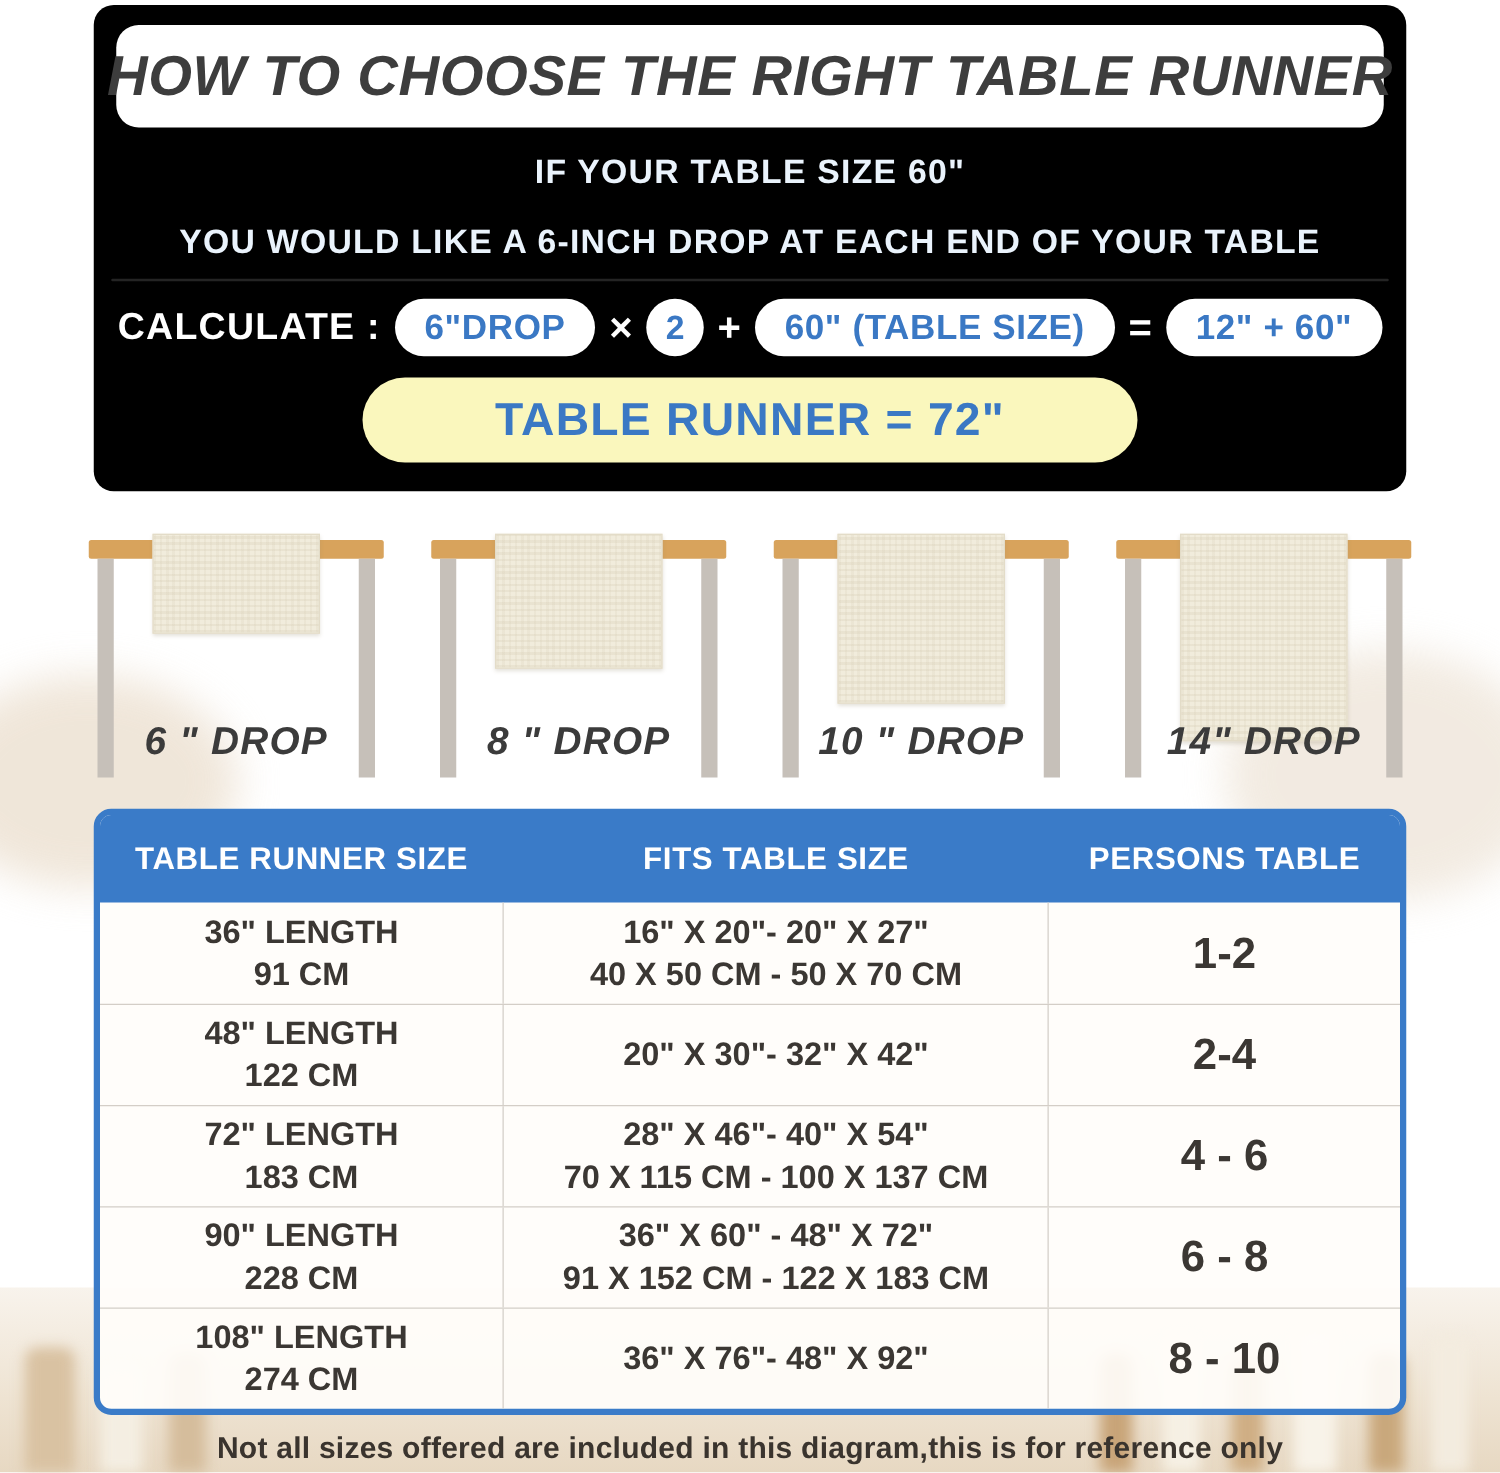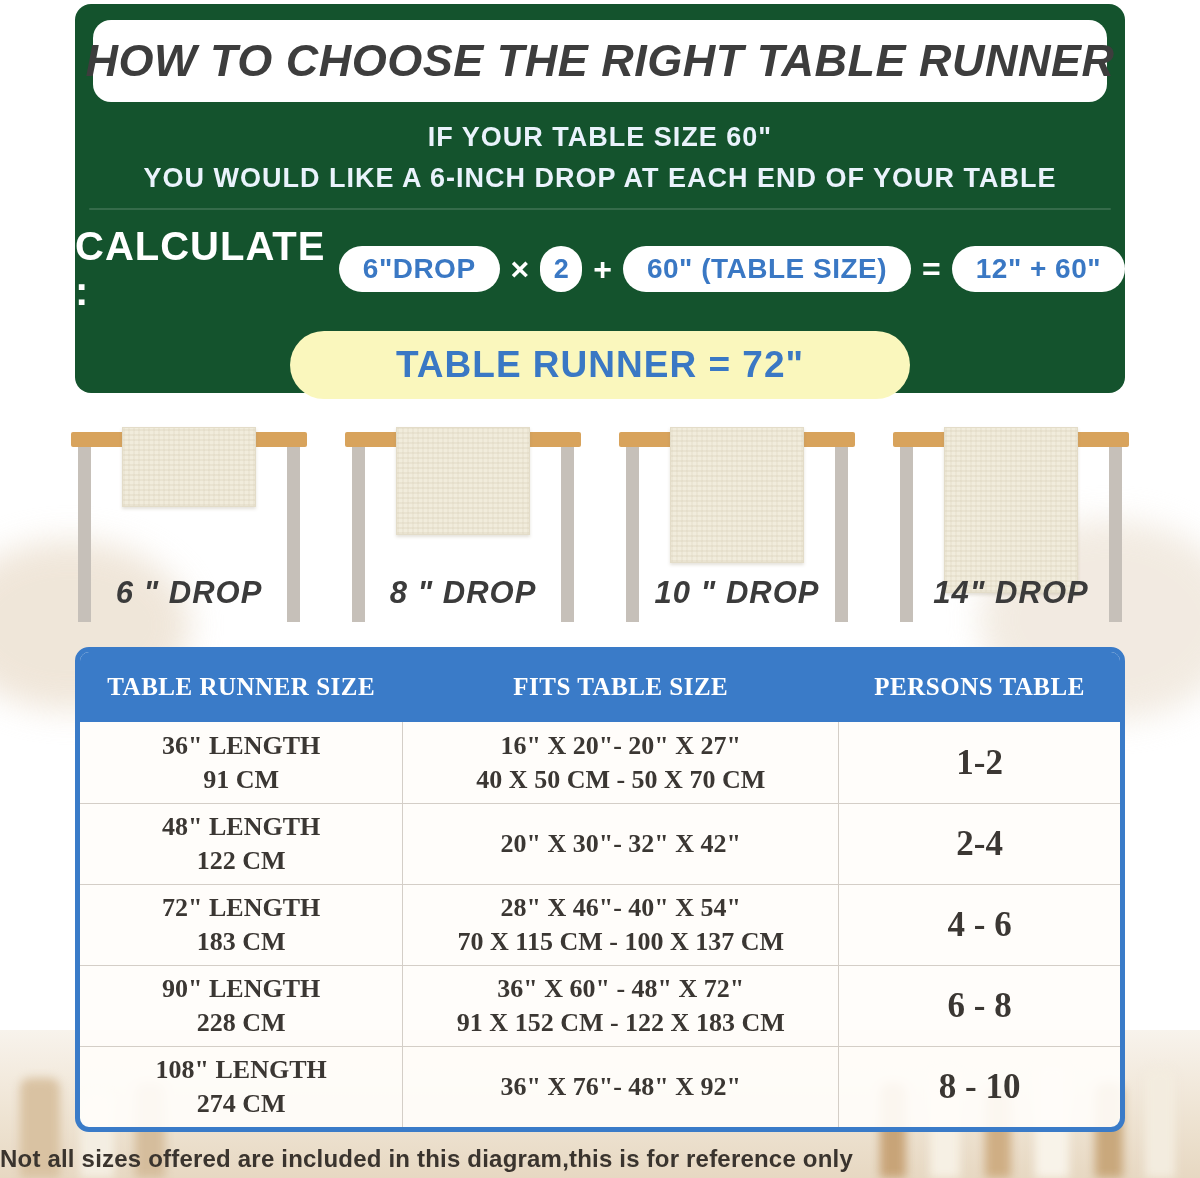--- a/index.html
+++ b/index.html
@@ -30,45 +30,45 @@
   .s7 { left:20px;  width:40px; height:100px; background:#d9c2a2; }
   .s8 { left:80px;  width:34px; height:85px;  background:#f4eee2; }
   .s9 { left:135px; width:30px; height:95px;  background:#d5bd9c; }
 
   .content { position:relative; z-index:1; }
 
   
   .top-panel {
     margin:4px 75px 0 75px;
     height:389px;
-    background:#14532d;
+    background:#000000;
     border-radius:16px;
     padding-top:16px;
   }
   .title-bar {
     margin:0 18px;
     height:82px;
     background:#ffffff;
     border-radius:18px;
     display:flex; align-items:center; justify-content:center;
   }
   .title-text {
     font-size:45px; font-weight:bold; font-style:italic;
     color:#3d3d3d; letter-spacing:0.5px; white-space:nowrap;
   }
   .subtitle { text-align:center; color:#eaf3fc; font-weight:bold; letter-spacing:1px; }
   .subtitle.l1 { margin-top:20px; font-size:27px; }
-  .subtitle.l2 { margin-top:10px; font-size:27px; }
+  .subtitle.l2 { margin-top:25px; font-size:27px; }
   .thin-divider { height:2px; margin:14px 14px 0 14px; background:rgba(255,255,255,0.14); border-radius:1px; }
 
   .calc-row {
     display:flex; align-items:center; justify-content:center;
     gap:11px; margin-top:14px;
   }
-  .calc-label { color:#ffffff; font-weight:bold; font-size:40px; letter-spacing:1px; }
+  .calc-label { color:#ffffff; font-weight:bold; font-size:30px; letter-spacing:1px; }
   .pill {
     background:#ffffff; color:#3a78c4; font-weight:bold; font-size:28px;
     padding:7px 24px; border-radius:30px; white-space:nowrap; letter-spacing:0.5px;
   }
   .op { color:#ffffff; font-weight:bold; font-size:32px; }
   .num-circle {
     background:#ffffff; color:#3a78c4; font-weight:bold; font-size:27px;
     width:46px; height:46px; border-radius:23px;
     display:flex; align-items:center; justify-content:center;
   }
@@ -113,34 +113,34 @@
     border:5px solid #3a7bc8;
     border-radius:14px;
     overflow:hidden;
     background:rgba(255,253,250,0.92);
   }
   .size-header {
     display:flex; align-items:center;
     background:#3a7bc8; height:70px;
     color:#ffffff; font-weight:bold; font-size:25px; letter-spacing:0.5px;
   }
-  .hcell, .cell { text-align:center;font-family:Liberation Serif, serif; }
+  .hcell, .cell { text-align:center; }
   .c1 { width:31%; } .c2 { width:42%; } .c3 { width:27%; }
   .size-row { display:flex; align-items:stretch; height:81px; }
   .size-row + .size-row { border-top:1px solid #d4cec7; }
   .cell {
     display:flex; flex-direction:column; align-items:center; justify-content:center;
     color:#3b3733; font-weight:bold; line-height:1.3;
   }
   .cell.c2 { border-left:1px solid #d4cec7; border-right:1px solid #d4cec7; }
   .cell .ln { font-size:26px; white-space:nowrap; }
   .cell.c3 { font-size:35px; }
 
   .footer-note {
-    margin-top:13px; text-align:left;
+    margin-top:13px; text-align:center;
     font-weight:bold; font-size:24px; color:#3a342e; letter-spacing:0.2px;
   }
 </style>
 </head>
 <body>
 
 <div class="bg-decor">
   <div class="blob b1"></div>
   <div class="blob b2"></div>
   <div class="photo-strip">

